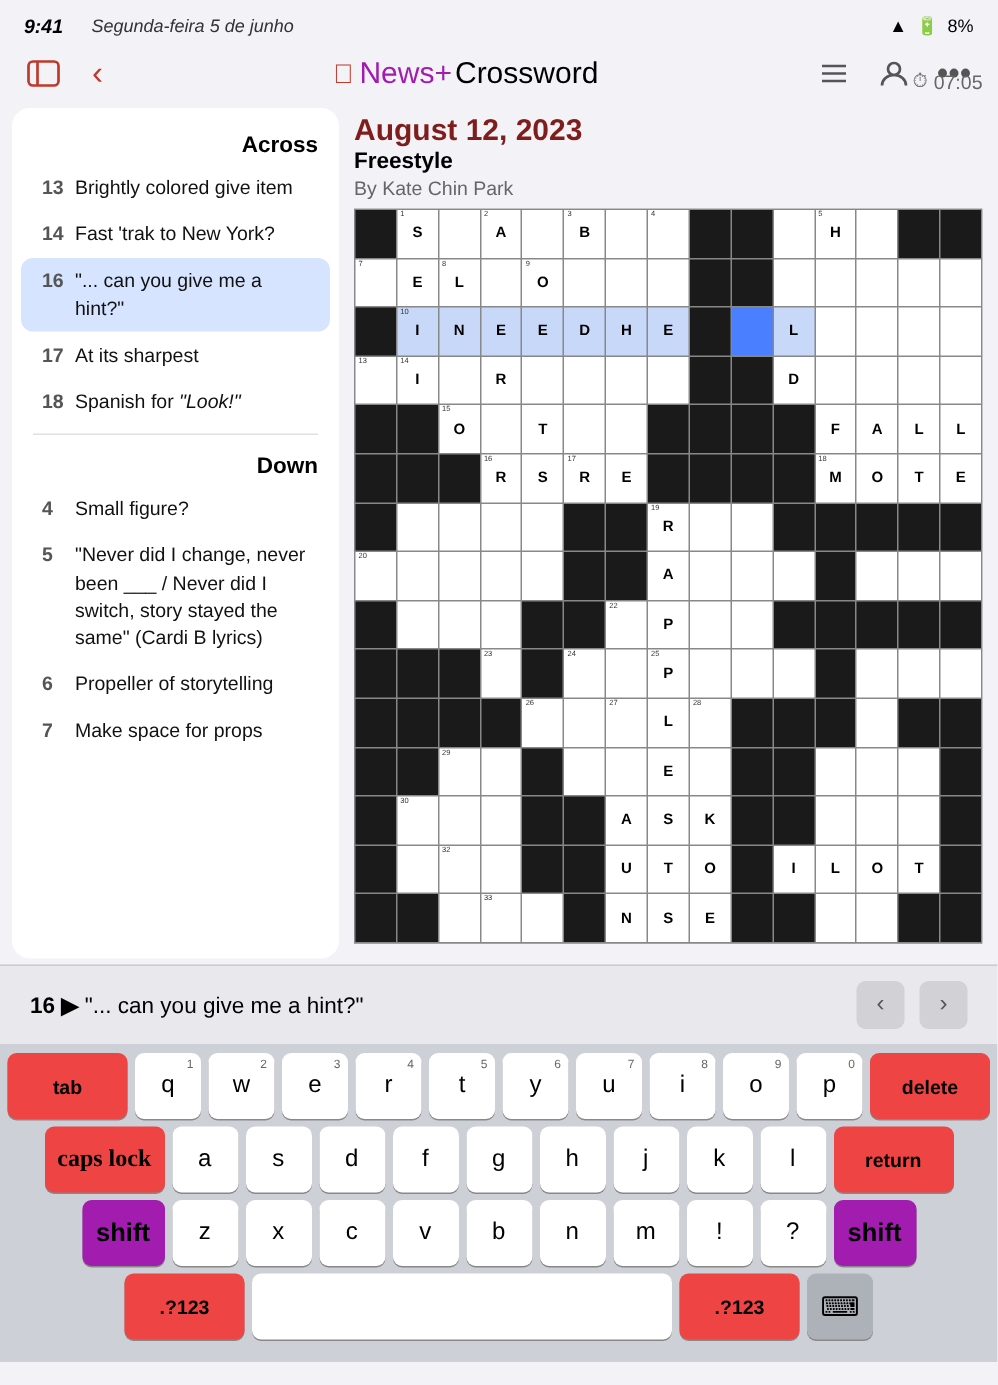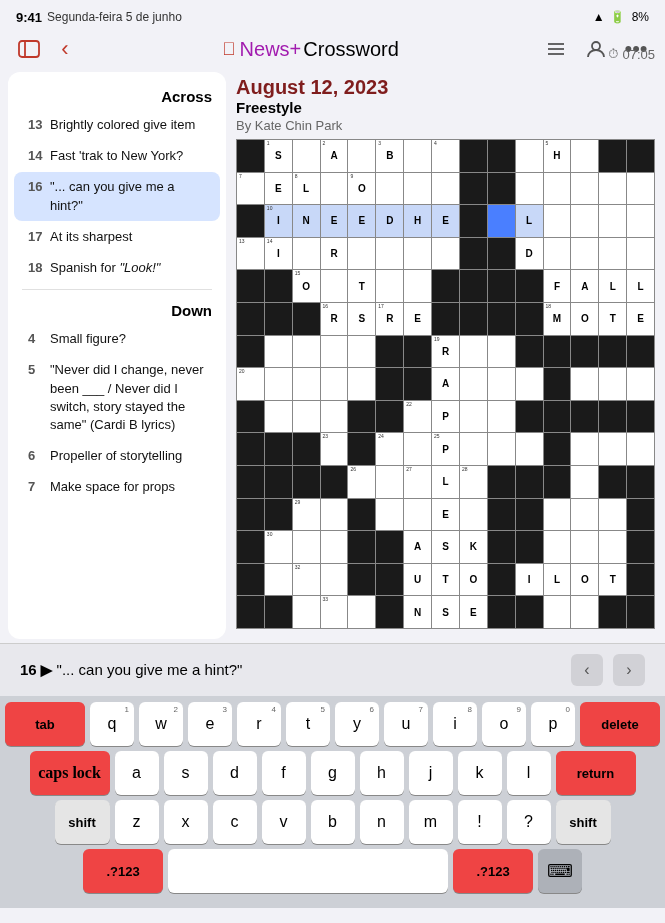--- a/index.html
+++ b/index.html
@@ -211,23 +211,23 @@
       min-width: 30px;
     }
     .key .key-num {
       position: absolute;
       top: 3px;
       right: 5px;
       font-size: 8px;
       color: #666;
     }
     .key.special {
-      background: #e5e5e5;
+      background: #a21caf;
       color: #000;
-      font-size: 13px;
+      font-size: 17px;
       max-width: 60px;
       min-width: 50px;
       font-weight: 600;
     }
     .key.wide-special {
       background: #ef4444;
       color: #000;
       font-size: 13px;
       max-width: 80px;
       min-width: 70px;
@@ -241,21 +241,21 @@
     }
     .key.emoji { max-width: 44px; min-width: 40px; font-size: 18px; background: #adb1b8; }
 
     
     .clues-panel::-webkit-scrollbar { display: none; }
   </style>
 </head>
 <body>
 
 <div class="status-bar">
-  <div style="display:flex;gap:5px;align-items:center;">
+  <div style="display:flex;gap:19px;align-items:center;font-style:italic;">
     <span class="status-time">9:41</span>
     <span class="status-info">Segunda-feira 5 de junho</span>
   </div>
   <div class="status-icons">
     <span>▲</span>
     <span>🔋</span>
     <span>8%</span>
   </div>
 </div>
 

